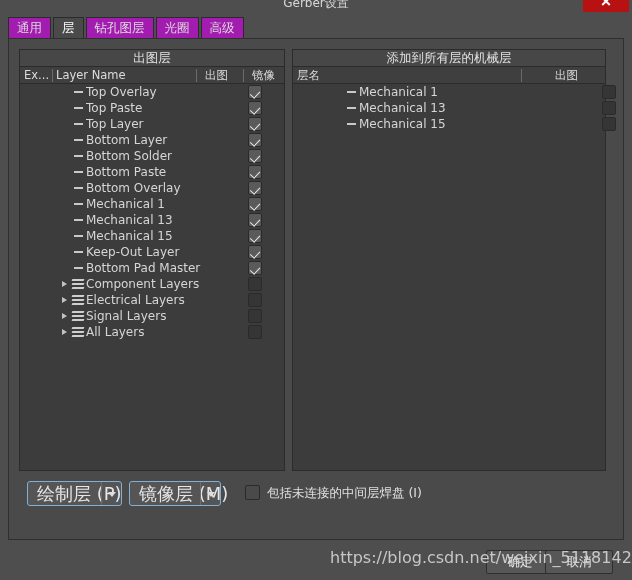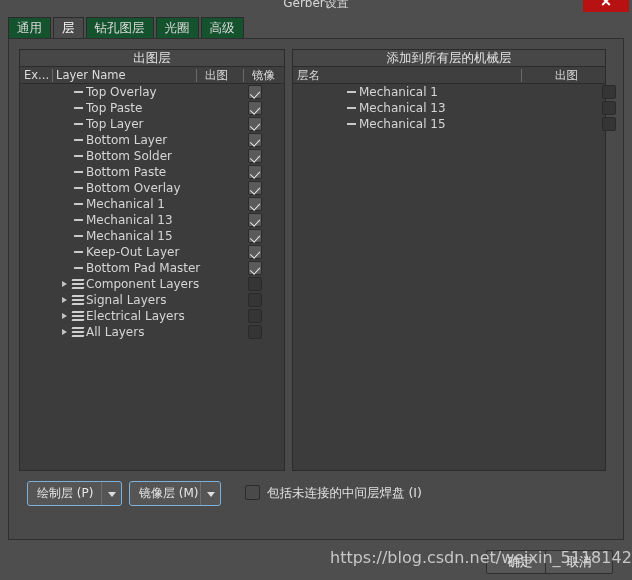--- a/index.html
+++ b/index.html
@@ -32,21 +32,21 @@
   }
   #close-btn::before { transform: translate(-50%,-50%) rotate(45deg); }
   #close-btn::after  { transform: translate(-50%,-50%) rotate(-45deg); }
 
   
   #tabstrip {
     position: absolute; left: 8px; top: 17px; width: 616px; height: 21px;
   }
   .tab {
     position: relative; float: left; height: 21px; padding: 0 8px;
-    background: #14532d; border: 1px solid #2b2b2b; border-bottom: none;
+    background: #a21caf; border: 1px solid #2b2b2b; border-bottom: none;
     color: #dcdcdc; font-size: 12.5px; line-height: 20px;
     margin-right: 2px; cursor: pointer; white-space: nowrap;
   }
   .tab.active { background: #4a4a4a; color: #ffffff; }
 
   
   #tabpage {
     position: absolute; left: 8px; top: 38px; width: 616px; height: 502px;
     background: #4a4a4a; border: 1px solid #2f2f2f;
   }
@@ -124,21 +124,21 @@
 
   
   #bottombar { position: absolute; left: 10px; top: 442px; width: 596px; height: 30px; }
   .splitbtn {
     position: absolute; top: 0; height: 25px;
     border: 1px solid #7fb0d8; border-radius: 3px;
     background: #555555; cursor: pointer;
   }
   .splitbtn .lbl {
     position: absolute; left: 0; top: 0; height: 23px; line-height: 23px;
-    padding: 0 9px; font-size: 12px; color: #e6e6e6; white-space: nowrap;
+    padding: 0 9px; font-size: 18px; color: #e6e6e6; white-space: nowrap;
   }
   .splitbtn .arrowbox {
     position: absolute; top: 0; right: 0; width: 20px; height: 23px;
     border-left: 1px solid #6d6d6d; cursor: pointer;
   }
   .splitbtn .arrowbox::after {
     content: ""; position: absolute; left: 6px; top: 10px;
     width: 0; height: 0;
     border-left: 4.5px solid transparent; border-right: 4.5px solid transparent;
     border-top: 5px solid #dedede;
@@ -288,32 +288,32 @@
             <div class="cb col-plot"></div>
             <div class="cb col-mirror"></div>
           </div>
           <div class="row">
             <div class="tri"></div>
             <div class="stack-icon">
               <i></i>
               <i></i>
               <i></i>
             </div>
-            <div class="name">Signal Layers</div>
+            <div class="name">Electrical Layers</div>
             <div class="cb col-plot"></div>
             <div class="cb col-mirror"></div>
           </div>
           <div class="row">
             <div class="tri"></div>
             <div class="stack-icon">
               <i></i>
               <i></i>
               <i></i>
             </div>
-            <div class="name">Electrical Layers</div>
+            <div class="name">Signal Layers</div>
             <div class="cb col-plot"></div>
             <div class="cb col-mirror"></div>
           </div>
           <div class="row">
             <div class="tri"></div>
             <div class="stack-icon">
               <i></i>
               <i></i>
               <i></i>
             </div>

